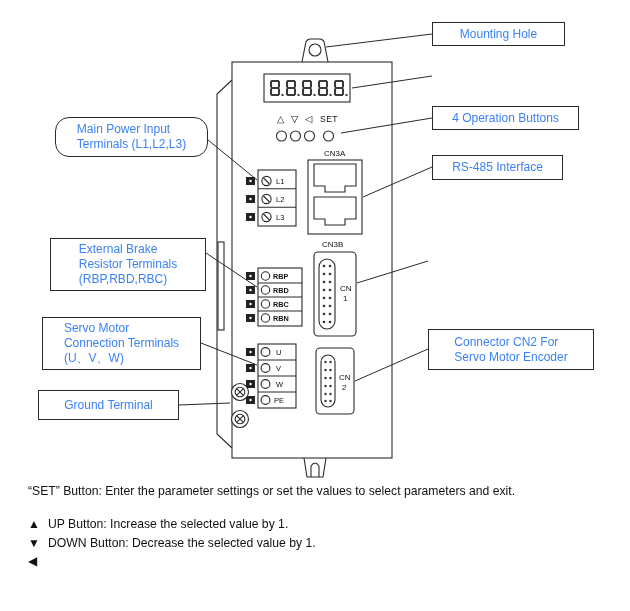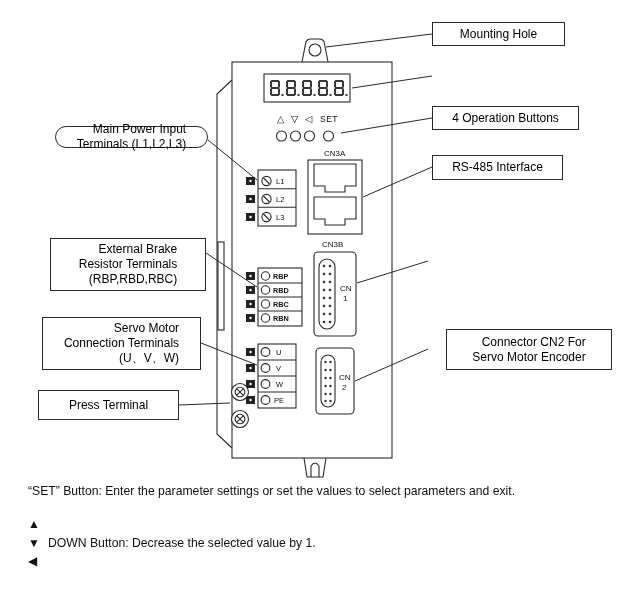--- a/index.html
+++ b/index.html
@@ -3,21 +3,21 @@
 <meta charset="utf-8">
 <style>
   * { margin:0; padding:0; box-sizing:border-box; }
   html,body { background:#ffffff; }
   body { width:630px; height:611px; font-family:"Liberation Sans", sans-serif; color:#111; }
   .canvas { position:relative; width:630px; height:611px; background:#fff; overflow:hidden; }
   svg.diagram { position:absolute; left:0; top:0; }
   .callout {
     position:absolute; border:1.3px solid #2a2a2a; background:#fff;
     display:flex; align-items:center; justify-content:center;
-    text-align:right; font-size:12px; line-height:1.25; color:#000000;
+    text-align:left; font-size:12px; line-height:1.25; color:#3b82f6;
     white-space:pre-line; padding:1px 4px;
   }
   .notes { position:absolute; left:28px; top:484px; width:592px; font-size:12.2px; color:#111; }
   .note-set { margin-bottom:19px; }
   .note-row { display:flex; align-items:flex-start; margin-bottom:4px; line-height:14.5px; }
   .note-icon { width:20px; flex:none; font-size:12px; }
 </style>
 </head>
 <body>
 
@@ -232,40 +232,41 @@
       <line x1="363" y1="197" x2="432" y2="167"></line>
       <line x1="357" y1="283" x2="428" y2="261"></line>
       <line x1="355" y1="381" x2="428" y2="349"></line>
       <line x1="257" y1="180" x2="208" y2="140"></line>
       <line x1="257" y1="287" x2="206" y2="253"></line>
       <line x1="257" y1="365" x2="201" y2="343"></line>
       <line x1="230" y1="403" x2="179" y2="405"></line>
     </g>
   </svg>
 
-  <div class="callout" style="left:55px; top:126px; width:153px; height:22px;border-radius:14px;">Main Power Input
+  <div class="callout" style="left:55px; top:117px; width:153px; height:40px;border-radius:14px;">Main Power Input
 Terminals (L1,L2,L3)</div>
   <div class="callout" style="left:50px; top:238px; width:156px; height:53px;">External Brake
 Resistor Terminals
 (RBP,RBD,RBC)</div>
   <div class="callout" style="left:42px; top:317px; width:159px; height:53px;">Servo Motor
 Connection Terminals
 (U、V、W)</div>
-  <div class="callout" style="left:38px; top:390px; width:141px; height:30px;">Press Terminal</div>
+  <div class="callout" style="left:38px; top:390px; width:141px; height:30px;">Ground Terminal</div>
 
   <div class="callout" style="left:432px; top:22px; width:133px; height:24px;">Mounting Hole</div>
   <div class="callout" style="left:432px; top:106px; width:147px; height:24px;">4 Operation Buttons</div>
   <div class="callout" style="left:432px; top:155px; width:131px; height:25px;">RS-485 Interface</div>
-  <div class="callout" style="left:446px; top:329px; width:166px; height:41px;">Connector CN2 For
+  <div class="callout" style="left:428px; top:329px; width:166px; height:41px;">Connector CN2 For
 Servo Motor Encoder</div>
 
   <div class="notes">
     <div class="note-set">“SET” Button: Enter the parameter settings or set the values to select parameters and exit.</div>
     <div class="note-row">
       <span class="note-icon">▲</span>
+      <span>UP Button: Increase the selected value by 1.</span>
     </div>
     <div class="note-row">
       <span class="note-icon">▼</span>
       <span>DOWN Button: Decrease the selected value by 1.</span>
     </div>
     <div class="note-row">
       <span class="note-icon">◀</span>
     </div>
   </div>
 

